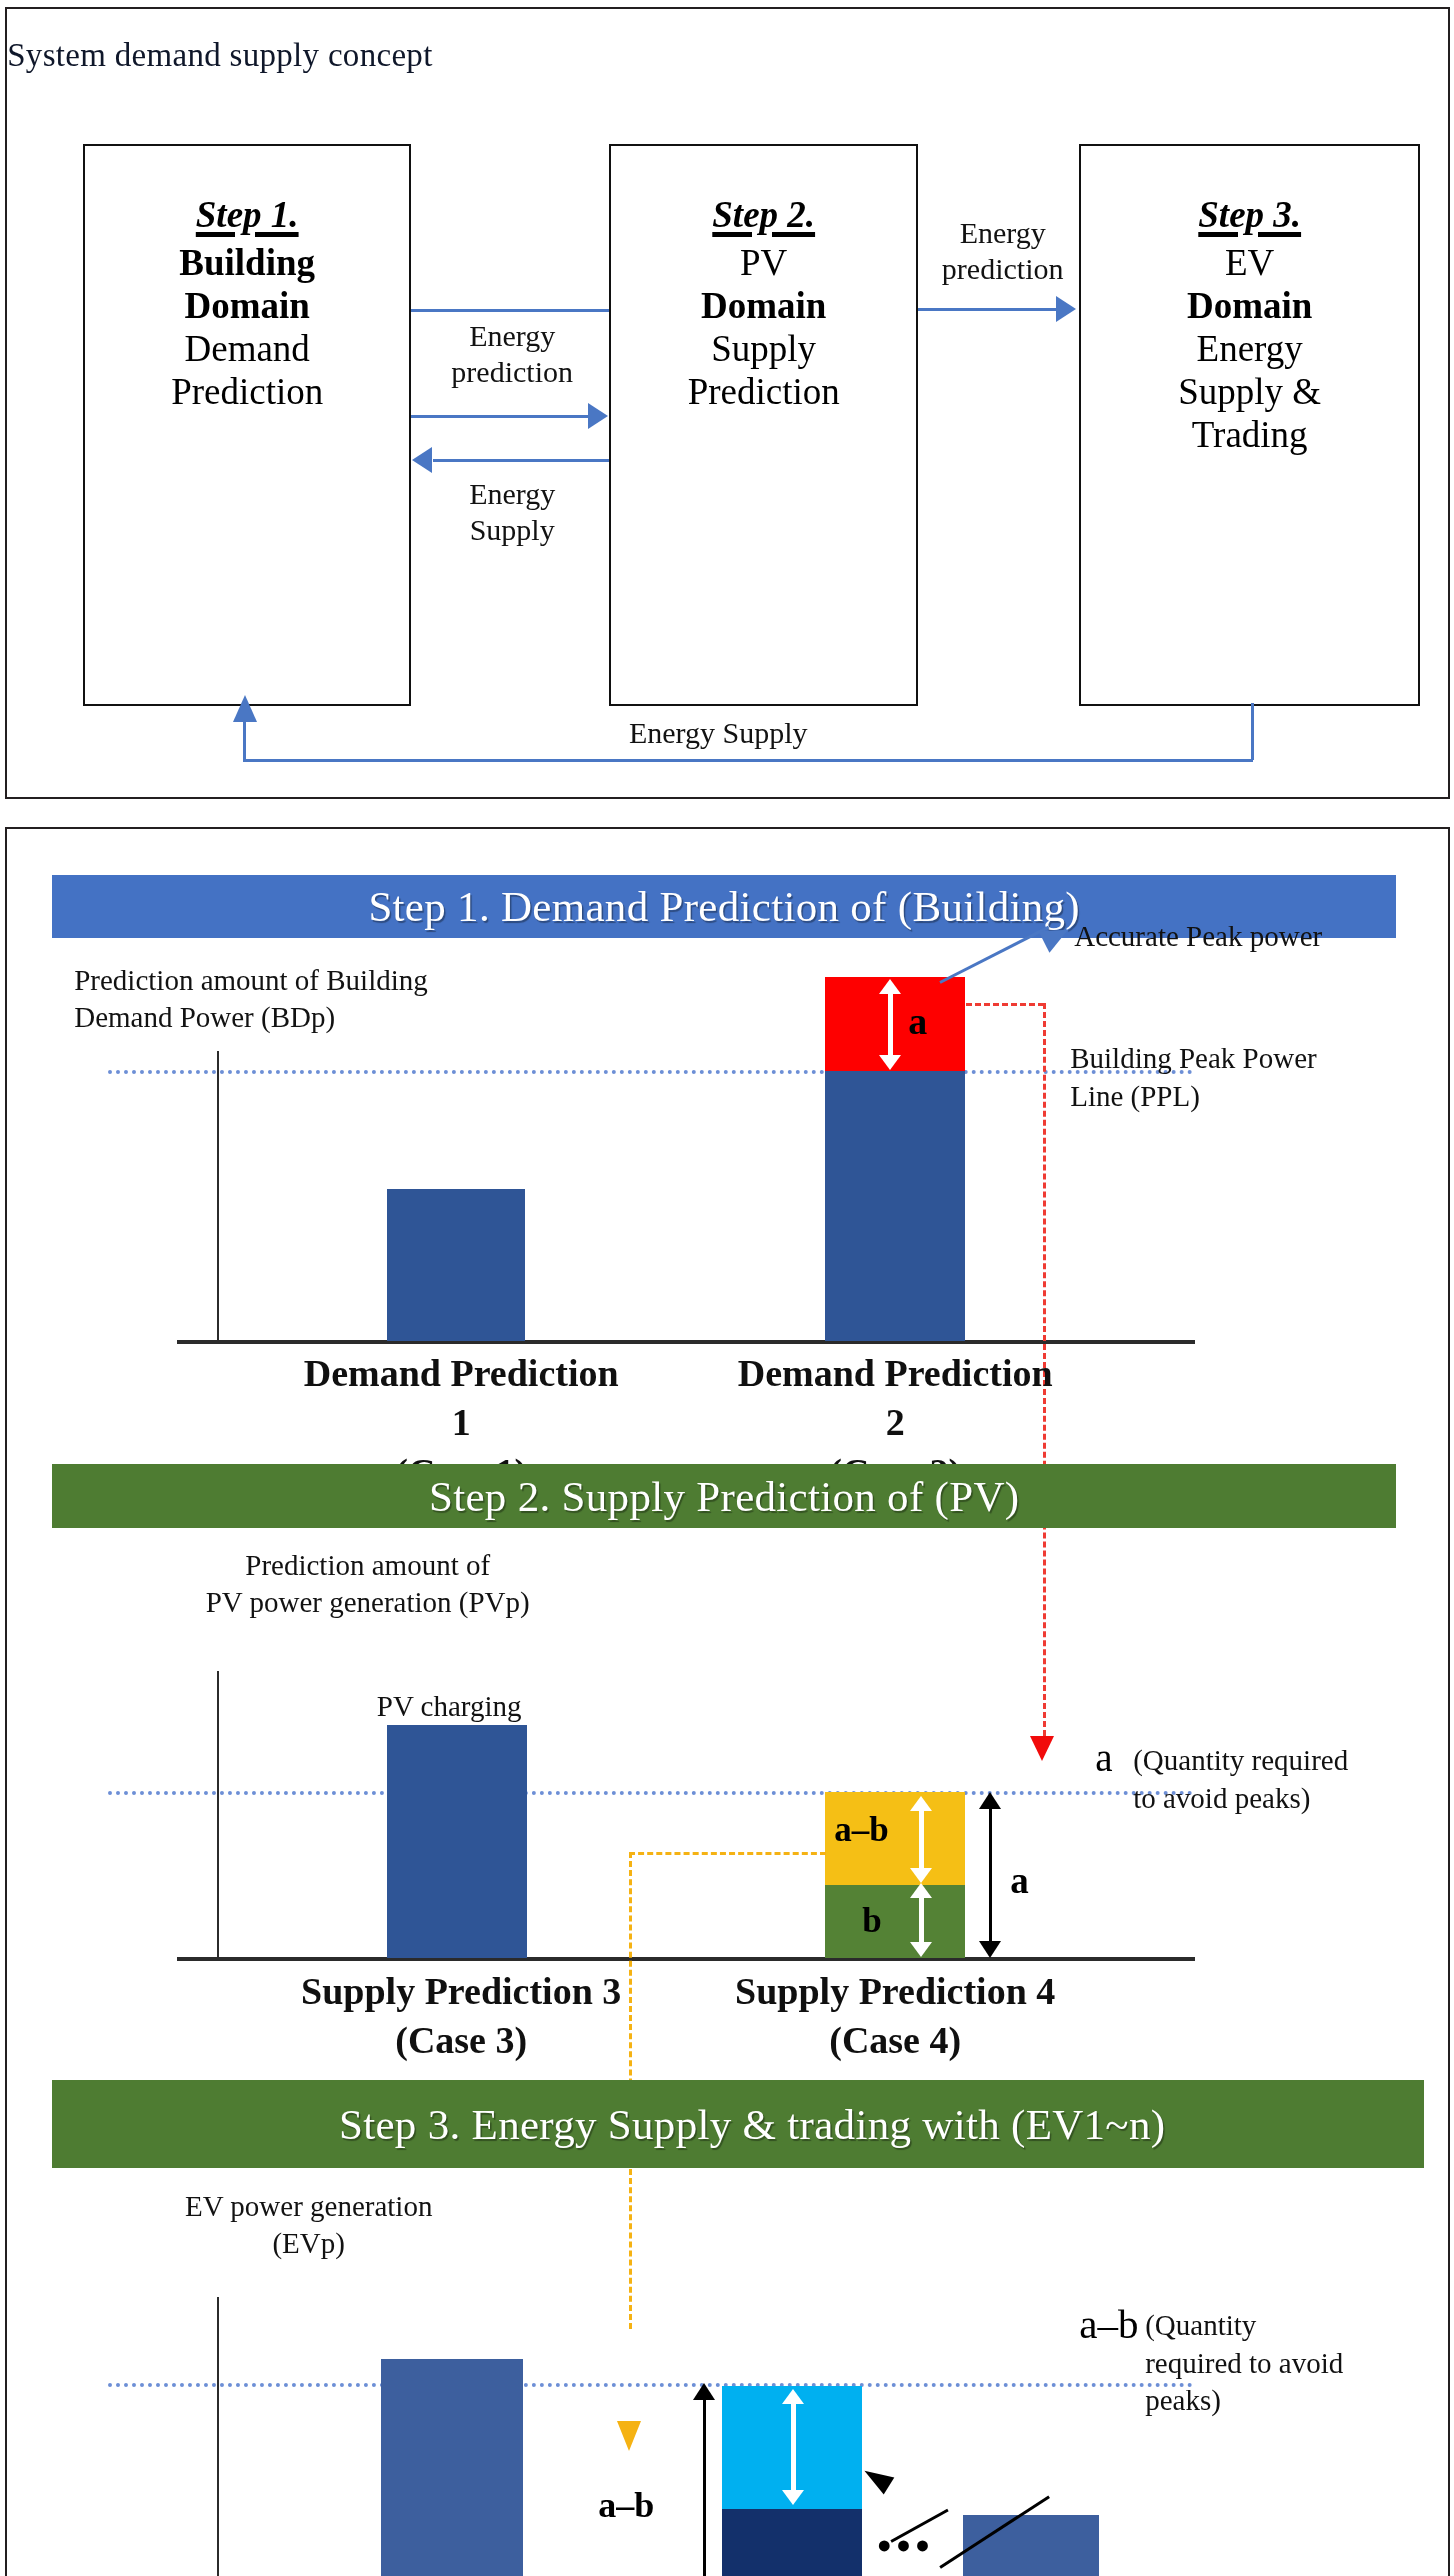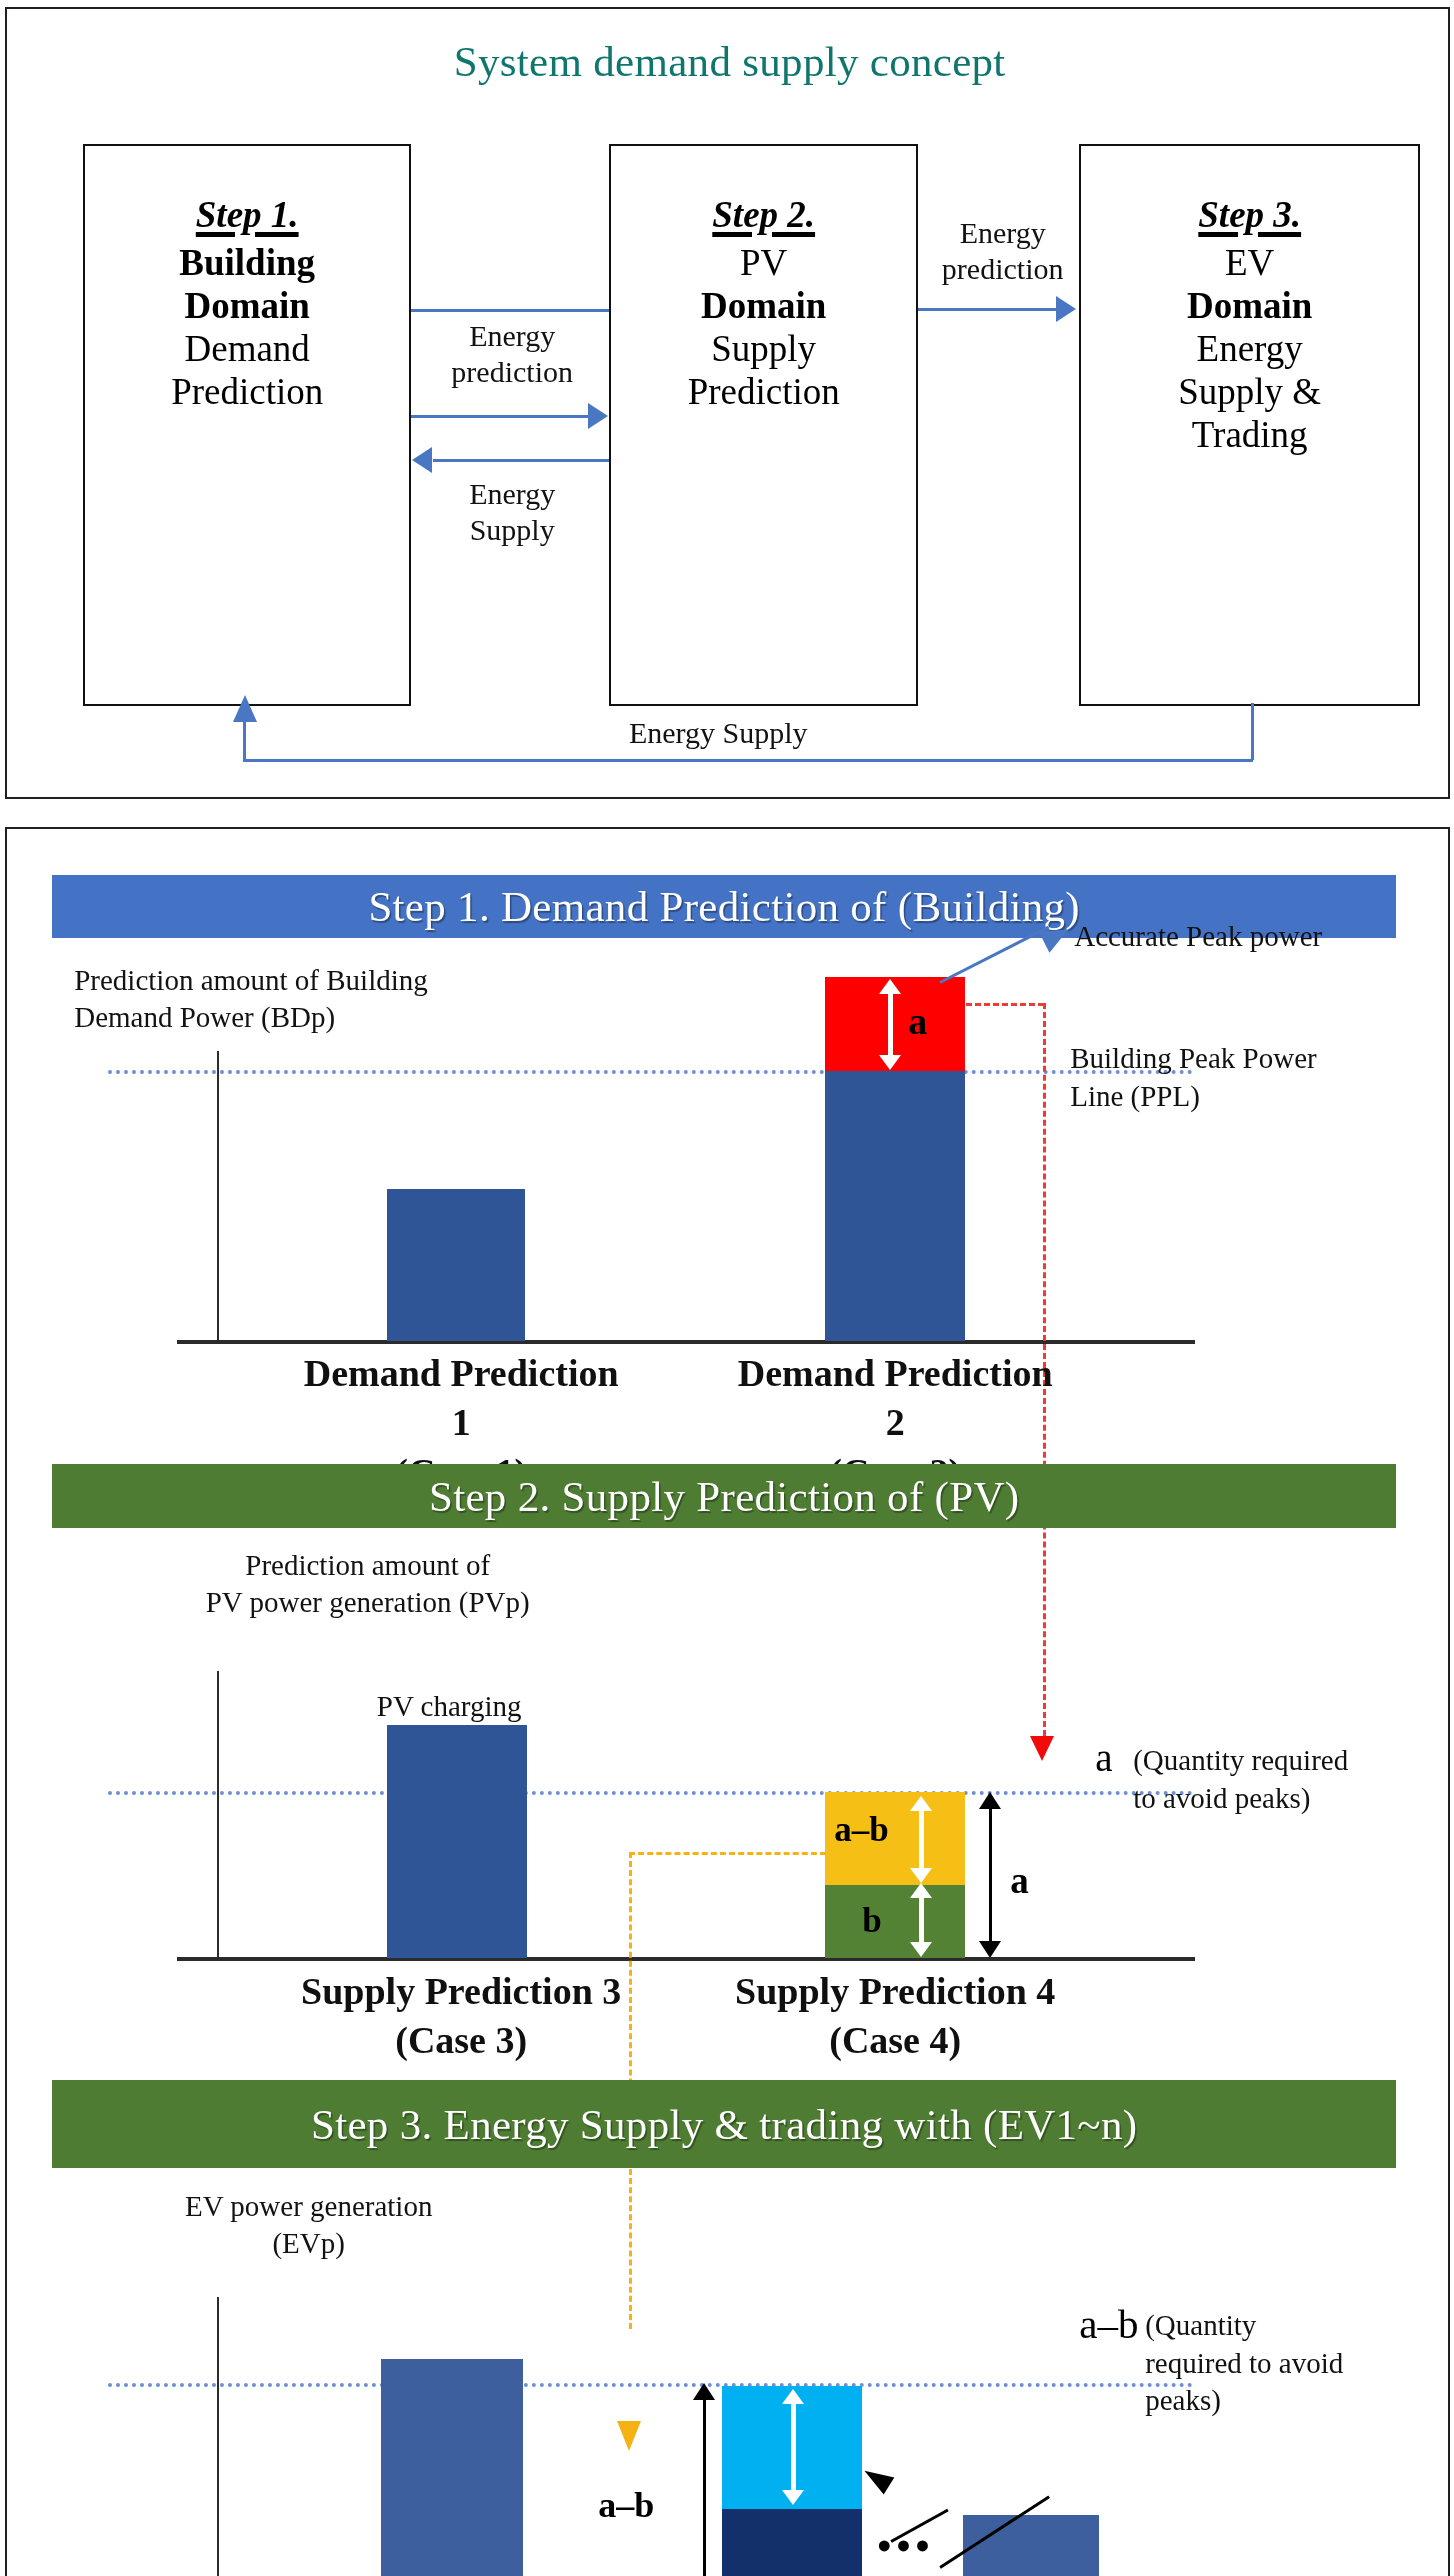--- a/index.html
+++ b/index.html
@@ -5,22 +5,22 @@
   html,body{margin:0;padding:0;background:#fff;}
   body{font-family:"Liberation Serif", serif;}
   #page{position:relative;width:1455px;height:2653px;background:#ffffff;overflow:hidden;}
 
   
   .panel{position:absolute;background:#fff;border:2.6px solid #231f20;box-sizing:border-box;}
   #panel-top{left:5.2px;top:7.2px;width:1445px;height:792px;}
   #panel-bottom{left:5.2px;top:827px;width:1445px;height:1820px;}
 
   
-  #concept-title{position:absolute;left:0;top:28px;width:1445px;text-align:center;
-      font-size:43px;color:#0f766e;letter-spacing:0.3px;}
+  #concept-title{position:absolute;left:0;top:28px;width:1445px;text-align:left;
+      font-size:33px;color:#0f172a;letter-spacing:0.3px;}
   .dbox{position:absolute;border:2.6px solid #111;background:#fff;box-sizing:border-box;
         display:flex;flex-direction:column;align-items:center;justify-content:flex-start;
         padding-top:49px;}
   .dbox .step{font-style:italic;font-weight:bold;font-size:37px;text-decoration:underline;
         text-underline-offset:5.2px;text-decoration-thickness:4.6px;margin-bottom:7.2px;line-height:1.08;}
   .dbox .bold{font-weight:bold;font-size:37px;line-height:1.16;}
   .dbox .reg{font-weight:normal;font-size:37px;line-height:1.16;}
 
   #dbox1{left:76px;top:135px;width:328px;height:562px;}
   #dbox2{left:602px;top:135px;width:309px;height:562px;}
@@ -237,21 +237,21 @@
 
     <div class="catlabel" style="left:289px;top:1138px;width:330px;">
       <span>Supply Prediction 3</span><br>
       <span>(Case 3)</span>
     </div>
     <div class="catlabel" style="left:723px;top:1138px;width:330px;">
       <span>Supply Prediction 4</span><br>
       <span>(Case 4)</span>
     </div>
 
-    <div class="sechead" id="head3" style="left:45px;top:1251px;width:1344px;height:88px;background:#4e7c32;">
+    <div class="sechead" id="head3" style="left:45px;top:1251px;width:1344px;height:88px;background:#4e7c32;padding-left:28px;">
       <span>Step 3. Energy Supply &amp; trading with (EV1~n)</span>
     </div>
 
     <div class="axlabel" style="left:80px;top:1359px;width:443px;white-space:pre-line;text-align:center;">EV power generation
 (EVp)</div>
 
     <div class="axisY" style="left:210px;top:1468px;height:299px;"></div>
 
     <div class="pplline" style="left:101px;top:1554px;width:1085px;"></div>
 

